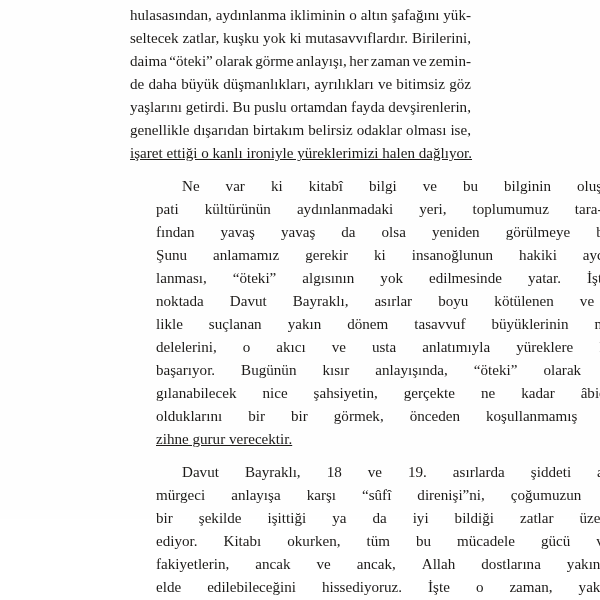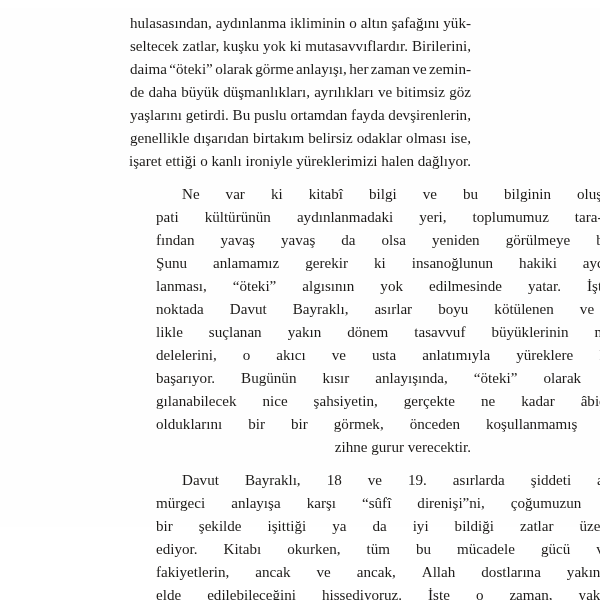--- a/index.html
+++ b/index.html
@@ -12,21 +12,20 @@
     background: #ffffff;
     font-family: "Liberation Serif", "DejaVu Serif", serif;
     overflow: hidden;
   }
   #page {
     position: relative;
     width: 600px;
     height: 519px;
     background: #fefefe;
     box-sizing: border-box;
-    margin-top: 8px;
   }
   #text-column {
     position: absolute;
     left: 130px;
     top: 4px;
     width: 341px;
     color: #1c1a18;
     font-size: 15.1px;
     line-height: 22.95px;
     text-align: justify;
@@ -44,21 +43,22 @@
   }
   .para + .para {
     margin-top: 10.5px;
   }
   .jline {
     display: flex;
     justify-content: space-between;
     width: 100%;
   }
   .jline.last {
-    justify-content: flex-end;
+    justify-content: flex-start;
+    text-decoration: underline;
   }
   .jline.indent {
     padding-left: 26px;
     width: calc(100% - 26px);
   }
   .jline > span {
     white-space: pre;
   }
 </style>
 </head>

